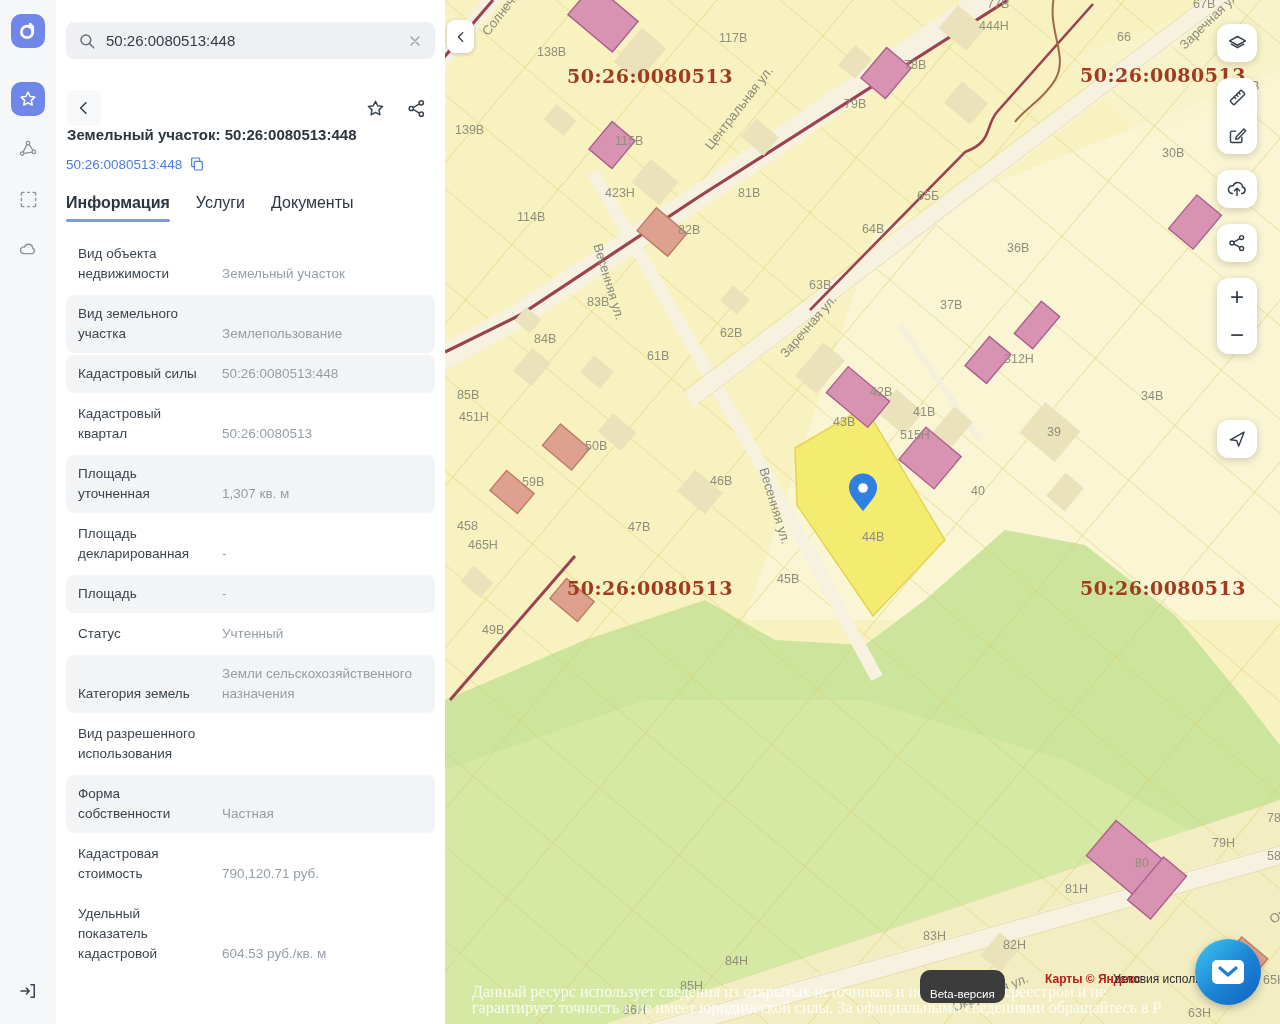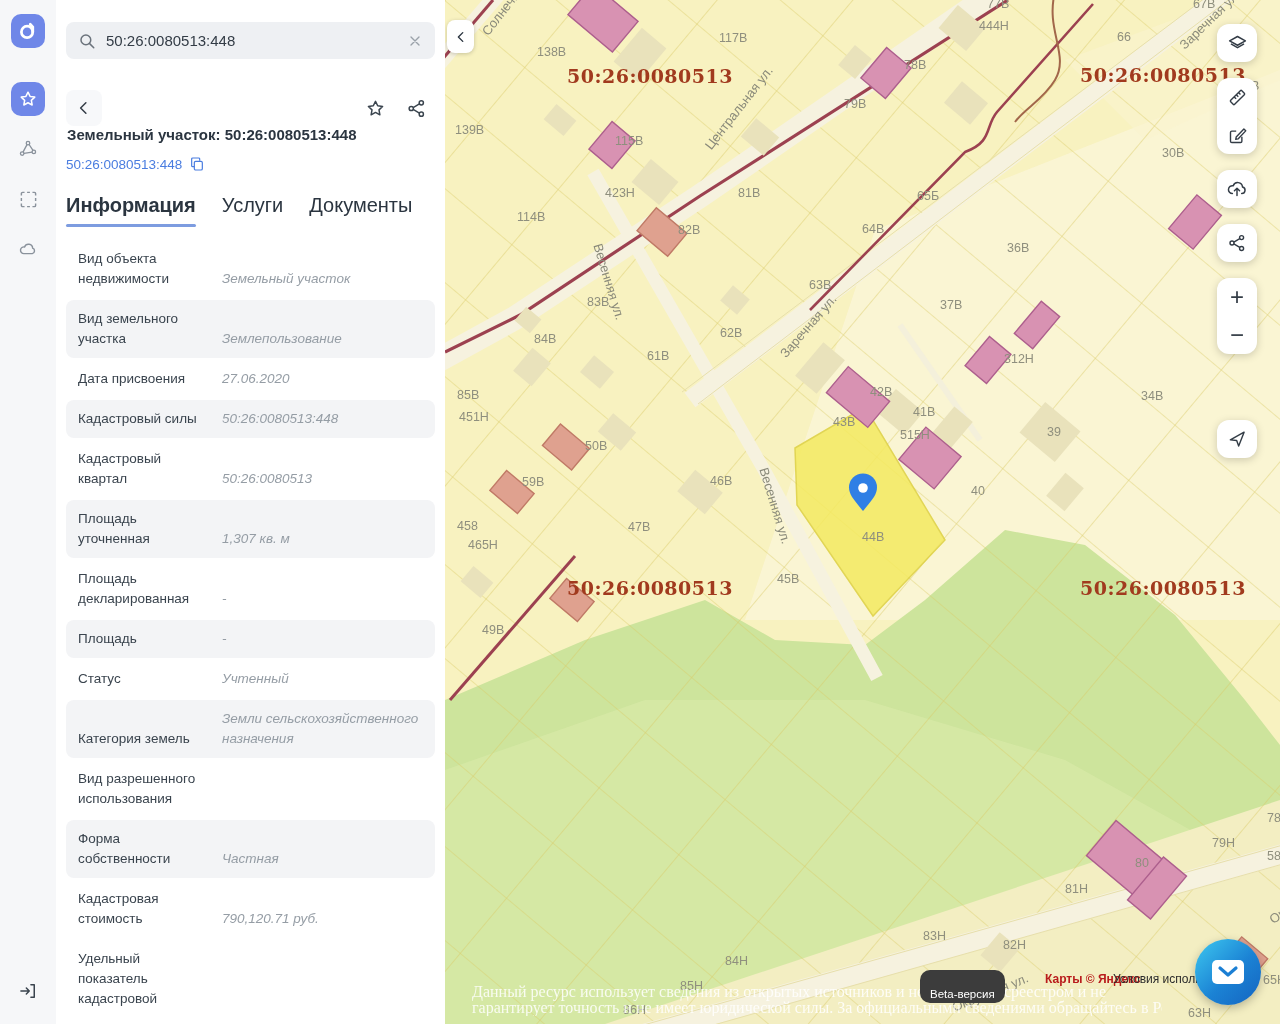--- a/index.html
+++ b/index.html
@@ -28,30 +28,30 @@
   .panel-head { display:flex; align-items:center; margin-top:31px; }
   .back-btn { width:36px; height:36px; border-radius:8px; background:#f7f8fa;
     display:flex; align-items:center; justify-content:center; cursor:pointer; color:#333c46; }
   .head-actions { margin-left:auto; display:flex; gap:20px; padding-right:8px; }
   .head-actions .act { color:#3a444e; cursor:pointer; display:flex; }
   .obj-title { font-size:15px; font-weight:600; color:#2b3540; padding:0 0 0 1px; }
   .obj-link-row { margin-top:13px; display:flex; align-items:center; gap:7px; }
   .obj-link { color:#4a7de0; font-size:13.5px; cursor:pointer; text-decoration:none; }
   .copy-btn { color:#4a7de0; cursor:pointer; display:flex; }
   .tabs { display:flex; gap:26px; margin-top:22px; border-bottom:1px solid transparent; }
-  .tab { font-size:20px; color:#2b3540; padding-bottom:9px; cursor:pointer; position:relative; }
+  .tab { font-size:16px; color:#2b3540; padding-bottom:9px; cursor:pointer; position:relative; }
   .tab.active { font-weight:700; }
   .tab.active::after { content:""; position:absolute; left:0; right:0; bottom:-1px;
     height:3px; background:#7d9ce0; border-radius:2px; }
   .rows { margin-top:13px; }
   .info-row { display:flex; padding:9px 12px; border-radius:8px; margin-bottom:2px;align-items:flex-end; }
   .info-row.gray { background:#f3f4f6; }
   .info-label { width:132px; flex-shrink:0; font-size:13.5px; color:#3a444e; line-height:20px; }
   .info-value { flex:1; font-size:13.5px; color:#959da5; line-height:20px; padding-left:12px;
-    display:flex; align-items:center;font-style:italic; }
+    display:flex; align-items:center; }
 
   
   .map { position:relative; width:835px; height:1024px; overflow:hidden; background:#f8f2c0; }
   .map svg.base { position:absolute; left:0; top:0; }
   .collapse-btn { position:absolute; left:2px; top:20px; width:27px; height:33px; background:#fff;
     border-radius:8px; box-shadow:0 1px 4px rgba(0,0,0,.2); display:flex; align-items:center;
     justify-content:center; cursor:pointer; color:#2b3540; z-index:5; }
   .ctrls { position:absolute; right:23px; top:24px; display:flex; flex-direction:column;
     gap:16px; z-index:5; align-items:center; }
   .ctrl-card { background:#fff; border-radius:12px; box-shadow:0 2px 8px rgba(0,0,0,.18);
@@ -180,24 +180,20 @@
 
     <div class="rows" id="info-rows">
         <div class="info-row">
           <div class="info-label">Вид объекта недвижимости</div>
           <div class="info-value">Земельный участок</div>
         </div>
         <div class="info-row gray">
           <div class="info-label">Вид земельного участка</div>
           <div class="info-value">Землепользование</div>
         </div>
-        <div class="info-row">
-          <div class="info-label">Дата присвоения</div>
-          <div class="info-value">27.06.2020</div>
-        </div>
         <div class="info-row gray">
           <div class="info-label">Кадастровый силы</div>
           <div class="info-value">50:26:0080513:448</div>
         </div>
         <div class="info-row">
           <div class="info-label">Кадастровый квартал</div>
           <div class="info-value">50:26:0080513</div>
         </div>
         <div class="info-row gray">
           <div class="info-label">Площадь уточненная</div>
@@ -225,20 +221,21 @@
         <div class="info-row gray">
           <div class="info-label">Форма собственности</div>
           <div class="info-value">Частная</div>
         </div>
         <div class="info-row">
           <div class="info-label">Кадастровая стоимость</div>
           <div class="info-value">790,120.71 руб.</div>
         </div>
         <div class="info-row">
           <div class="info-label">Удельный показатель кадастровой</div>
+          <div class="info-value">604.53 руб./кв. м</div>
         </div>
       </div>
   </div>
 
   <div class="map">
     <svg class="base" width="835" height="1024" viewBox="0 0 835 1024">
       <defs>
         <pattern id="pgrid" width="104" height="72" patternUnits="userSpaceOnUse" patternTransform="rotate(40)">
           <path d="M0 0 H104 M0 0 V72" stroke="#d9c963" stroke-width="1.1" fill="none"></path>
         </pattern>

